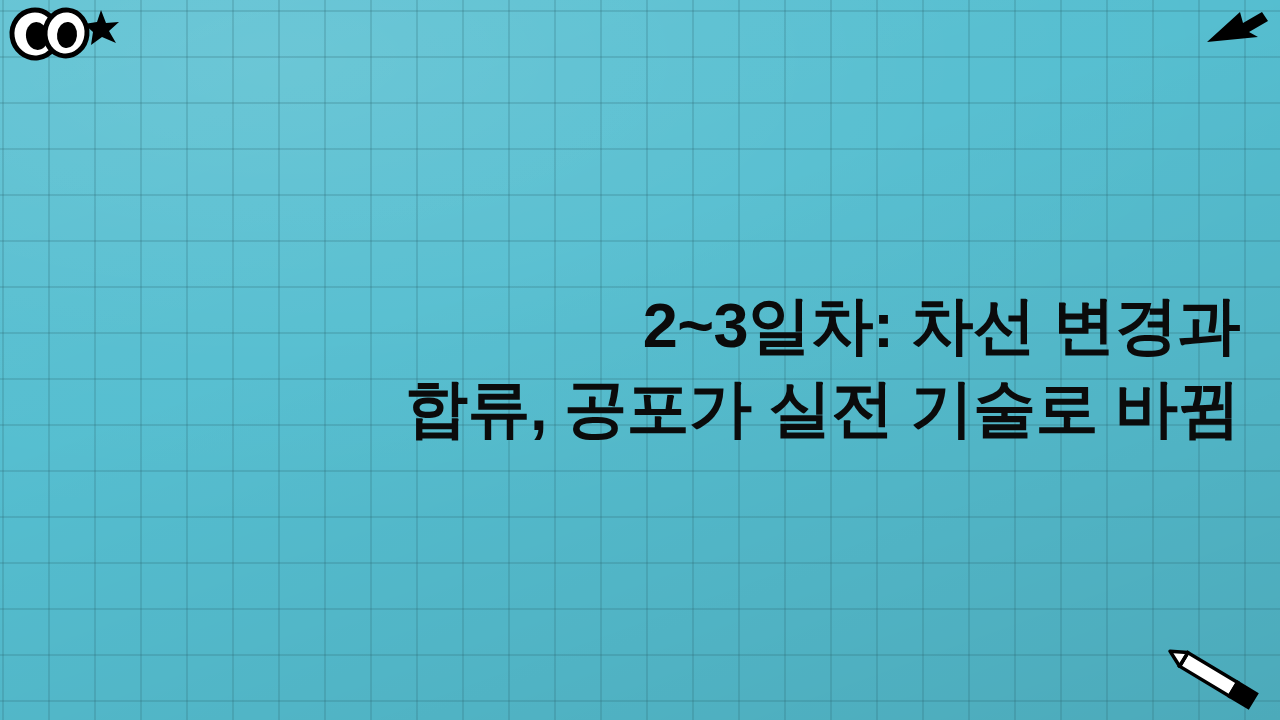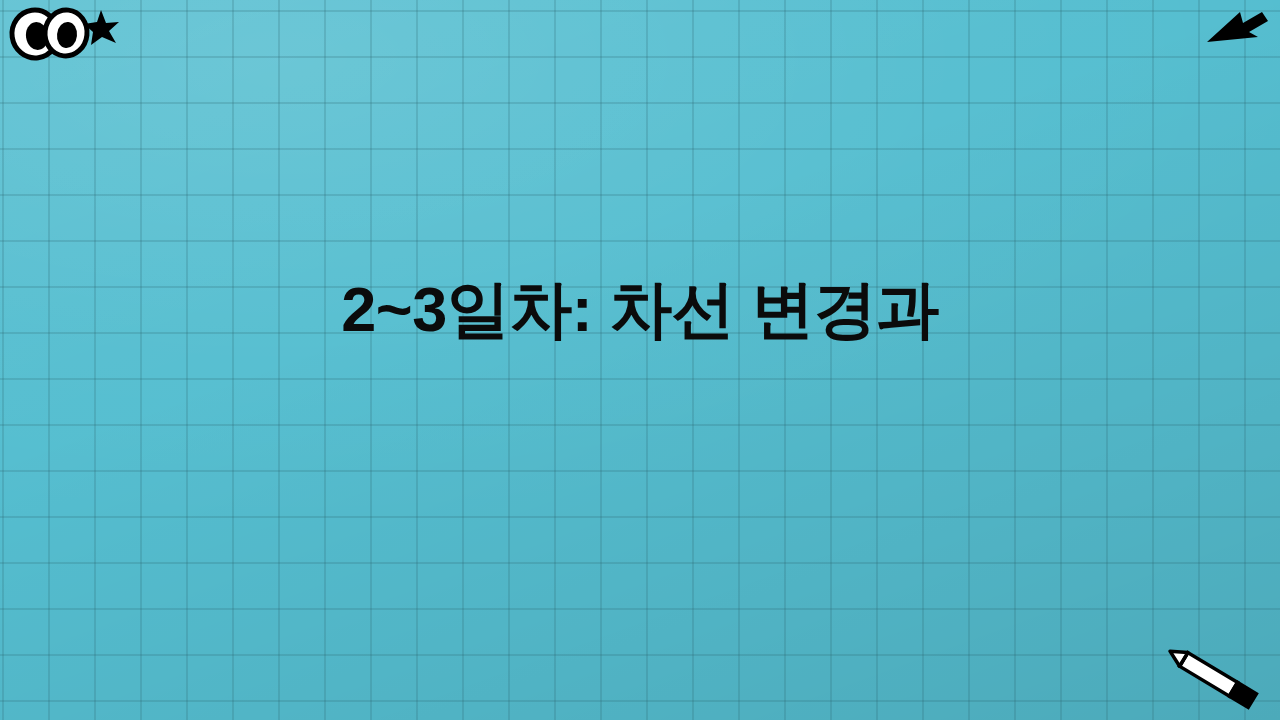--- a/index.html
+++ b/index.html
@@ -48,22 +48,22 @@
       linear-gradient(to bottom, rgba(40,95,105,0.20) 0 2px, rgba(0,0,0,0) 2px);
     background-size: 46px 46px, 46px 46px;
     background-position: 2px 0px, 0px 10px;
   }
 
   
   .title-block {
     position: absolute;
     left: 0;
     right: 0;
-    top: 268px;
-    text-align: center;
+    top: 284px;
+    text-align: right;
     padding: 0 40px;
     box-sizing: border-box;
   }
   .title-line {
     display: block;
     color: #0b0b0b;
     font-size: 63px;
     line-height: 83px;
     font-weight: 700;
     letter-spacing: -0.5px;
@@ -114,15 +114,16 @@
         <rect x="18" y="28" width="58" height="16" fill="#ffffff" stroke="#000000" stroke-width="3.5"></rect>
         <path d="M18 28 L2 36 L18 44 Z" fill="#ffffff" stroke="#000000" stroke-width="3.5" stroke-linejoin="round"></path>
         <rect x="76" y="28" width="22" height="16" fill="#000000" stroke="#000000" stroke-width="3.5"></rect>
         <line x1="18" y1="28" x2="18" y2="44" stroke="#000000" stroke-width="3"></line>
       </g>
     </svg>
   </div>
 
   <div class="title-block">
     <span class="title-line">2~3일차: 차선 변경과</span>
+    <span class="title-line">합류, 공포가 실전 기술로 바뀜</span>
   </div>
 
 </div>
 
 </body></html>

